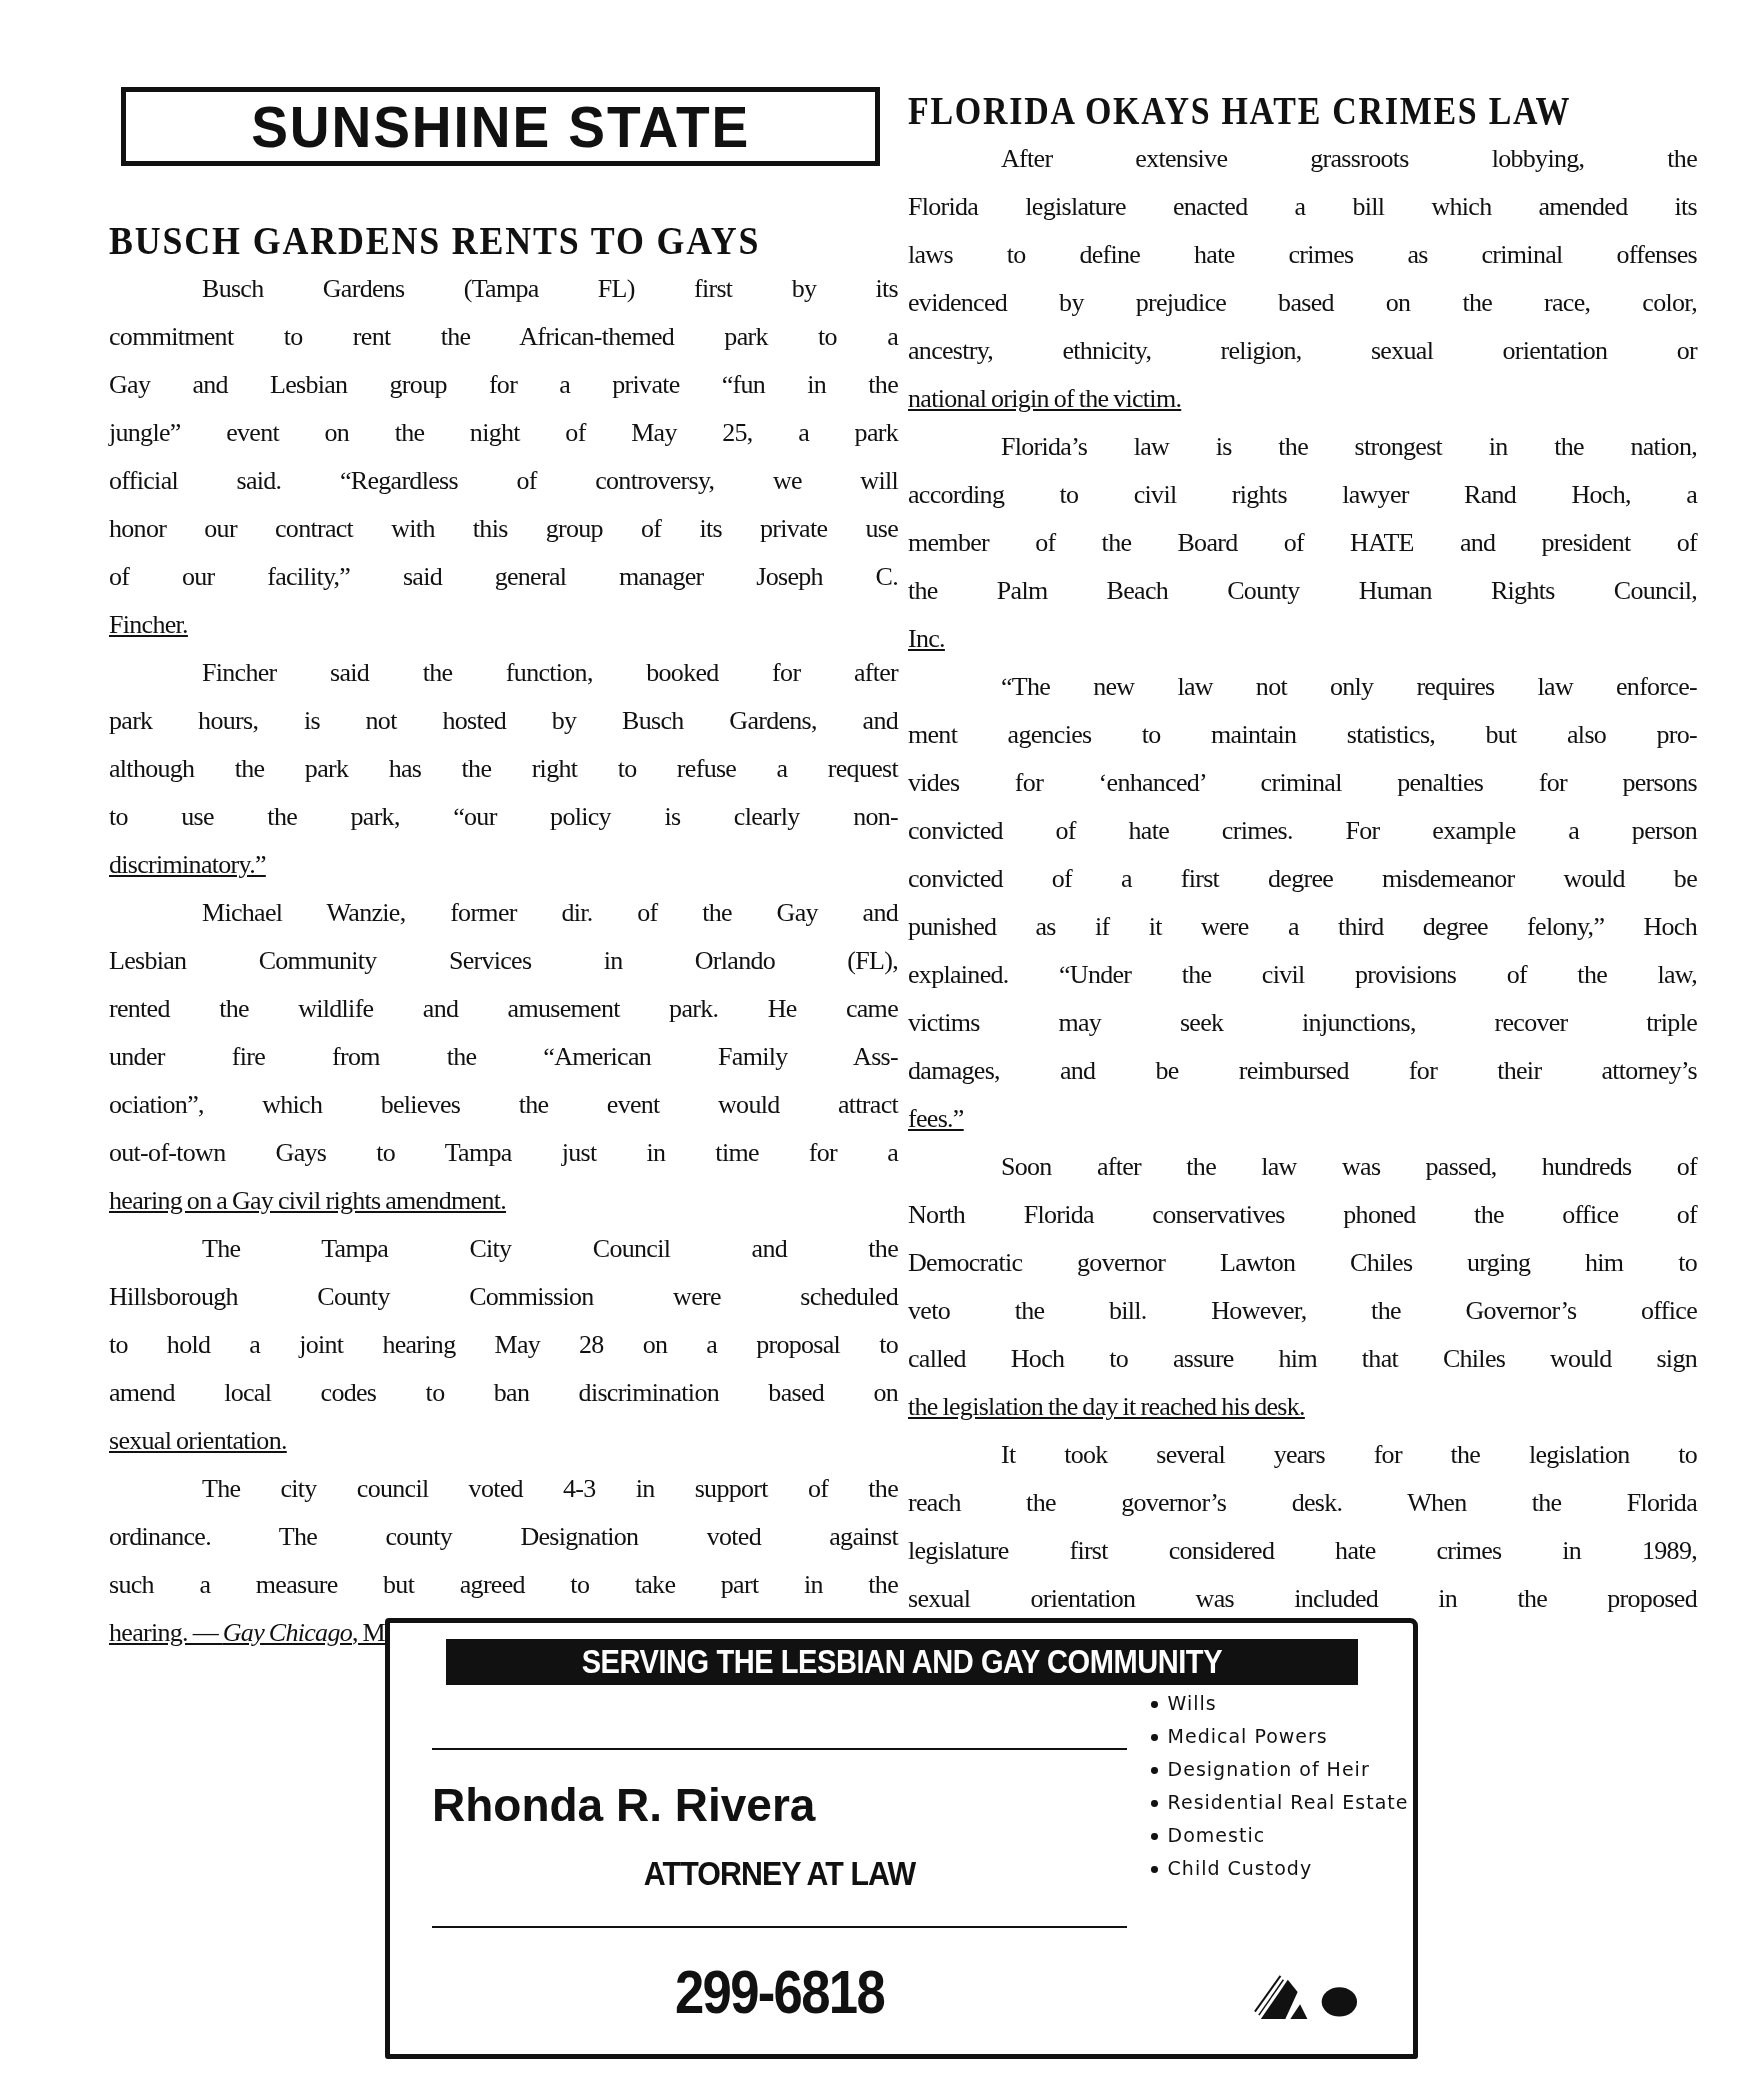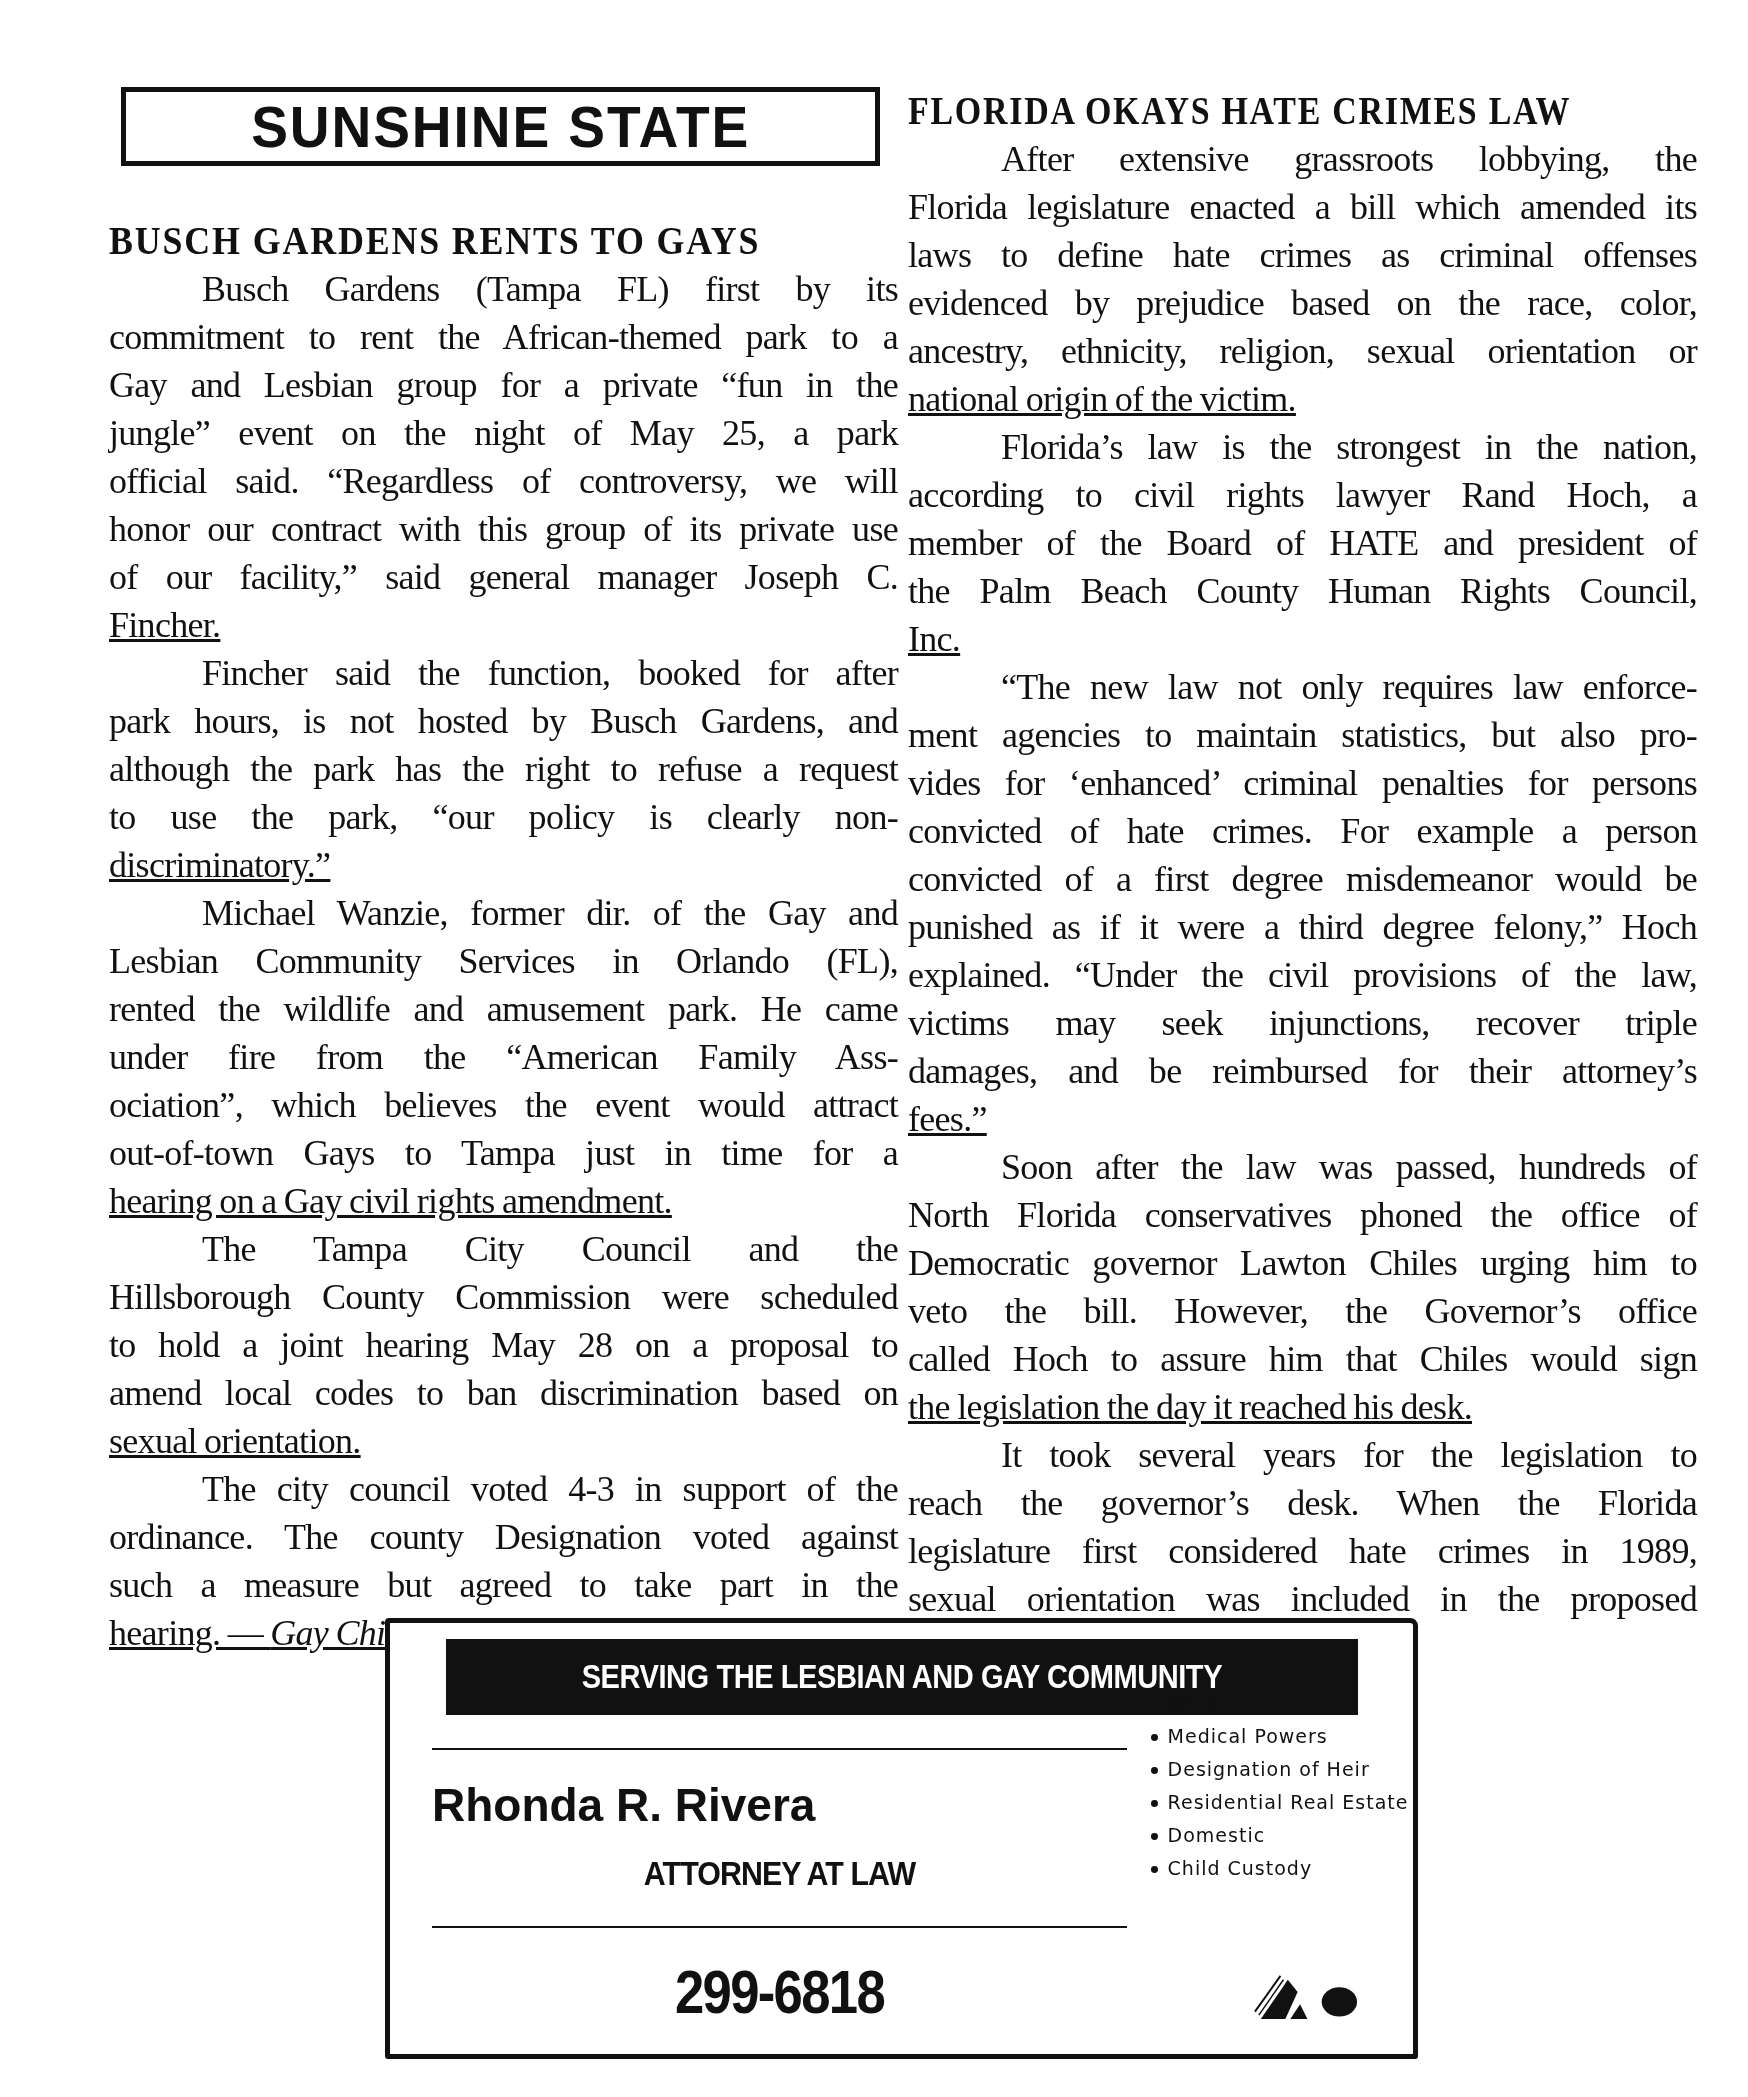--- a/index.html
+++ b/index.html
@@ -14,31 +14,31 @@
   .col { position:absolute; font-family:"Liberation Serif","DejaVu Serif",serif; }
   #col-left { left:109px; top:171px; width:789px;margin-top:45px; }
   #col-right { left:908px; top:86px; width:789px; }
 
   .headline { font-family:"Liberation Serif","DejaVu Serif",serif; font-weight:700;
     font-size:39px; letter-spacing:2px; line-height:49px; white-space:nowrap;
     transform-origin:left center; }
   #col-left .headline { transform:scaleX(0.92); margin-bottom:0; }
   #col-right .headline { transform:scaleX(0.87); }
 
-  .para { font-size:36px; line-height:48px; text-align:justify; text-align-last:left;
+  .para { font-size:26px; line-height:48px; text-align:justify; text-align-last:left;
     margin:0; letter-spacing:-0.7px; word-spacing:-1px; }
   .para .first { display:inline-block; width:93px; }
   .para .line { display:block; text-align:justify; text-align-last:justify; white-space:nowrap; }
   .para .line.last { text-align-last:left;text-decoration:underline; }
   em { font-style:italic; }
 
   
   #ad { position:absolute; left:385px; top:1618px; width:1023px; height:431px;
     border:5.4px solid #111; border-radius:3.9px 7.8px 2.9px 2.9px; background:#fff; }
-  #ad-banner { position:absolute; left:56px; top:15.7px; width:912px; height:76px; background:#111;
+  #ad-banner { position:absolute; left:56px; top:15.7px; width:912px; height:46px; background:#111;
     color:#fff; display:flex; align-items:center; justify-content:center; }
   #ad-banner span { font-family:"Liberation Sans","DejaVu Sans",sans-serif; font-weight:700;
     font-size:33px; letter-spacing:-0.5px; transform:scaleX(0.88); white-space:nowrap; }
   .ad-rule { position:absolute; left:42px; width:695px; height:2.4px; background:#111; }
   #ad-name { position:absolute; left:42px; width:695px; top:155px; text-align:left;
     font-family:"Liberation Sans","DejaVu Sans",sans-serif; font-weight:700; font-size:46px; }
   #ad-title { position:absolute; left:42px; width:695px; top:232px; text-align:center;
     font-family:"Liberation Sans","DejaVu Sans",sans-serif; font-weight:700; font-size:33px;
     letter-spacing:-1px; transform:scaleX(0.92); }
   #ad-phone { position:absolute; left:42px; width:695px; top:333px; text-align:center;

